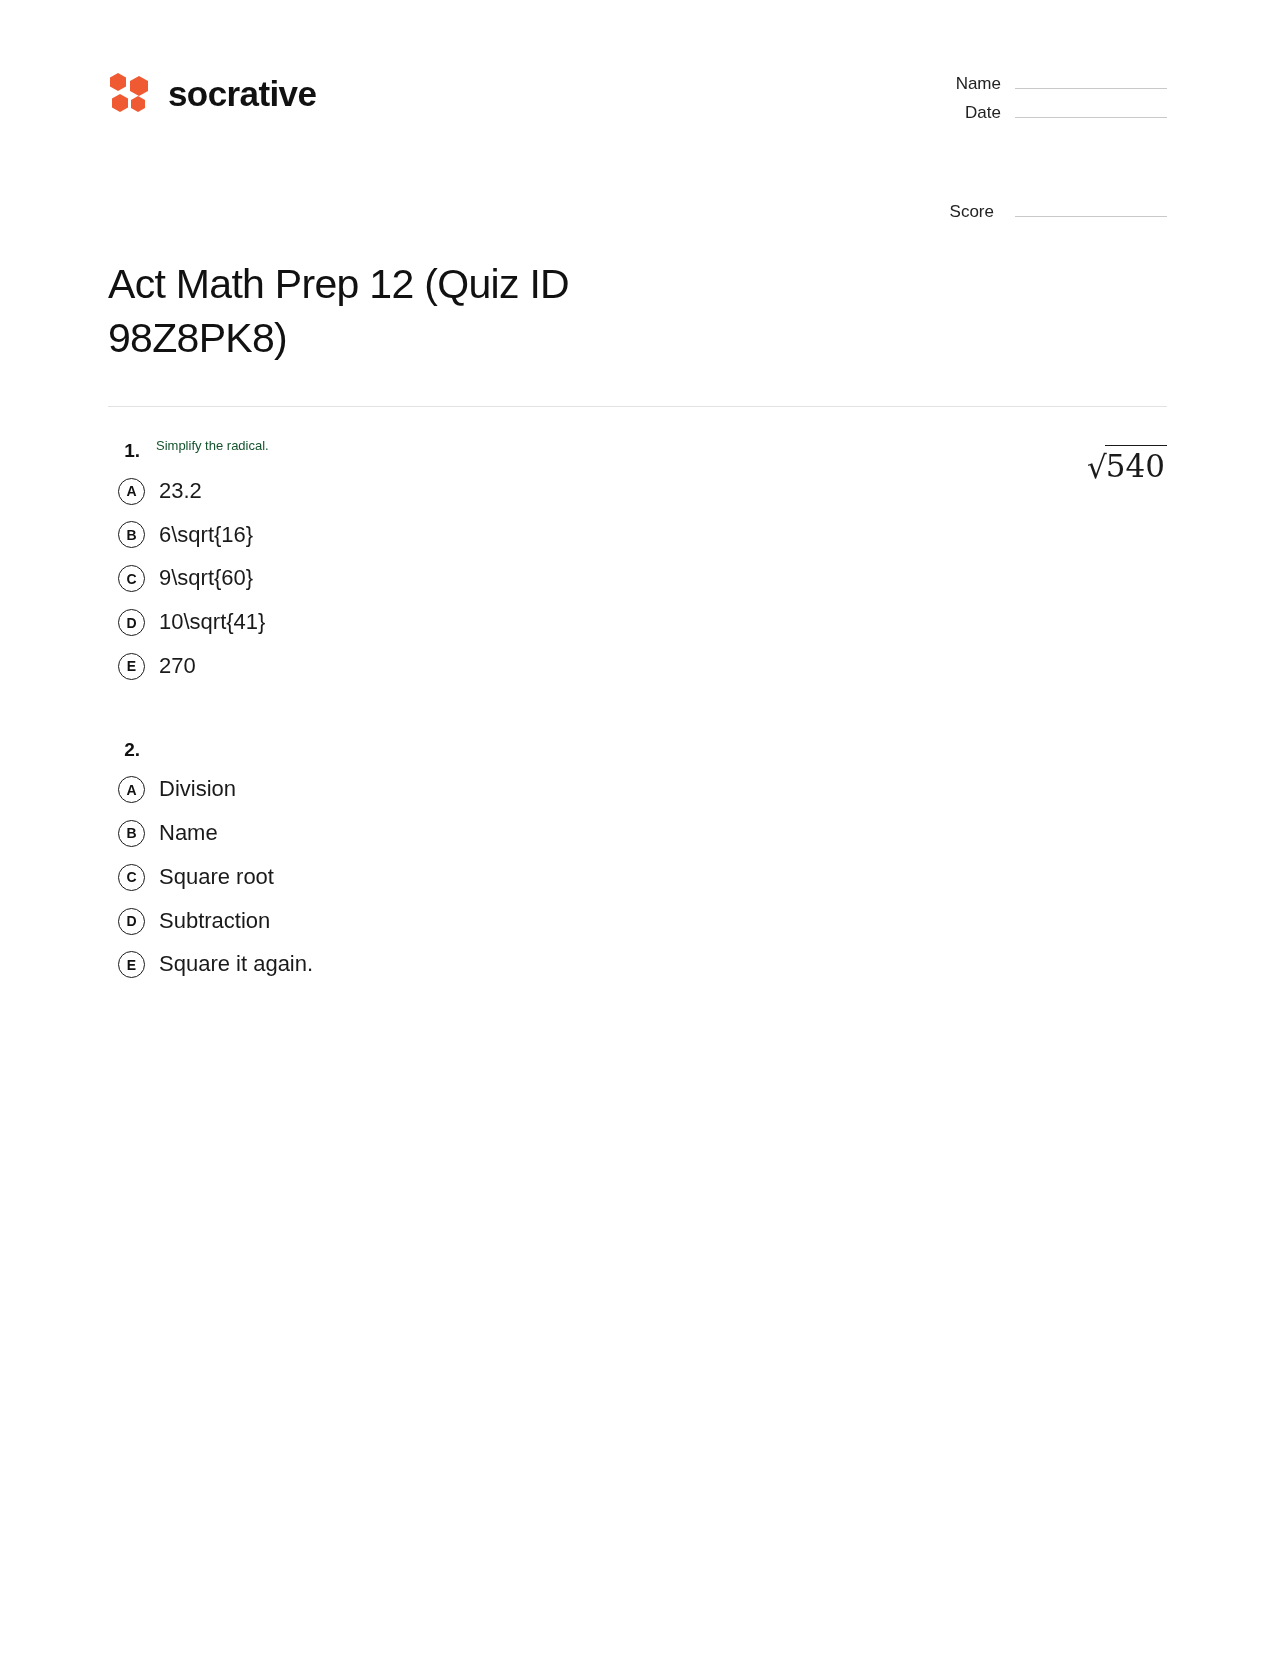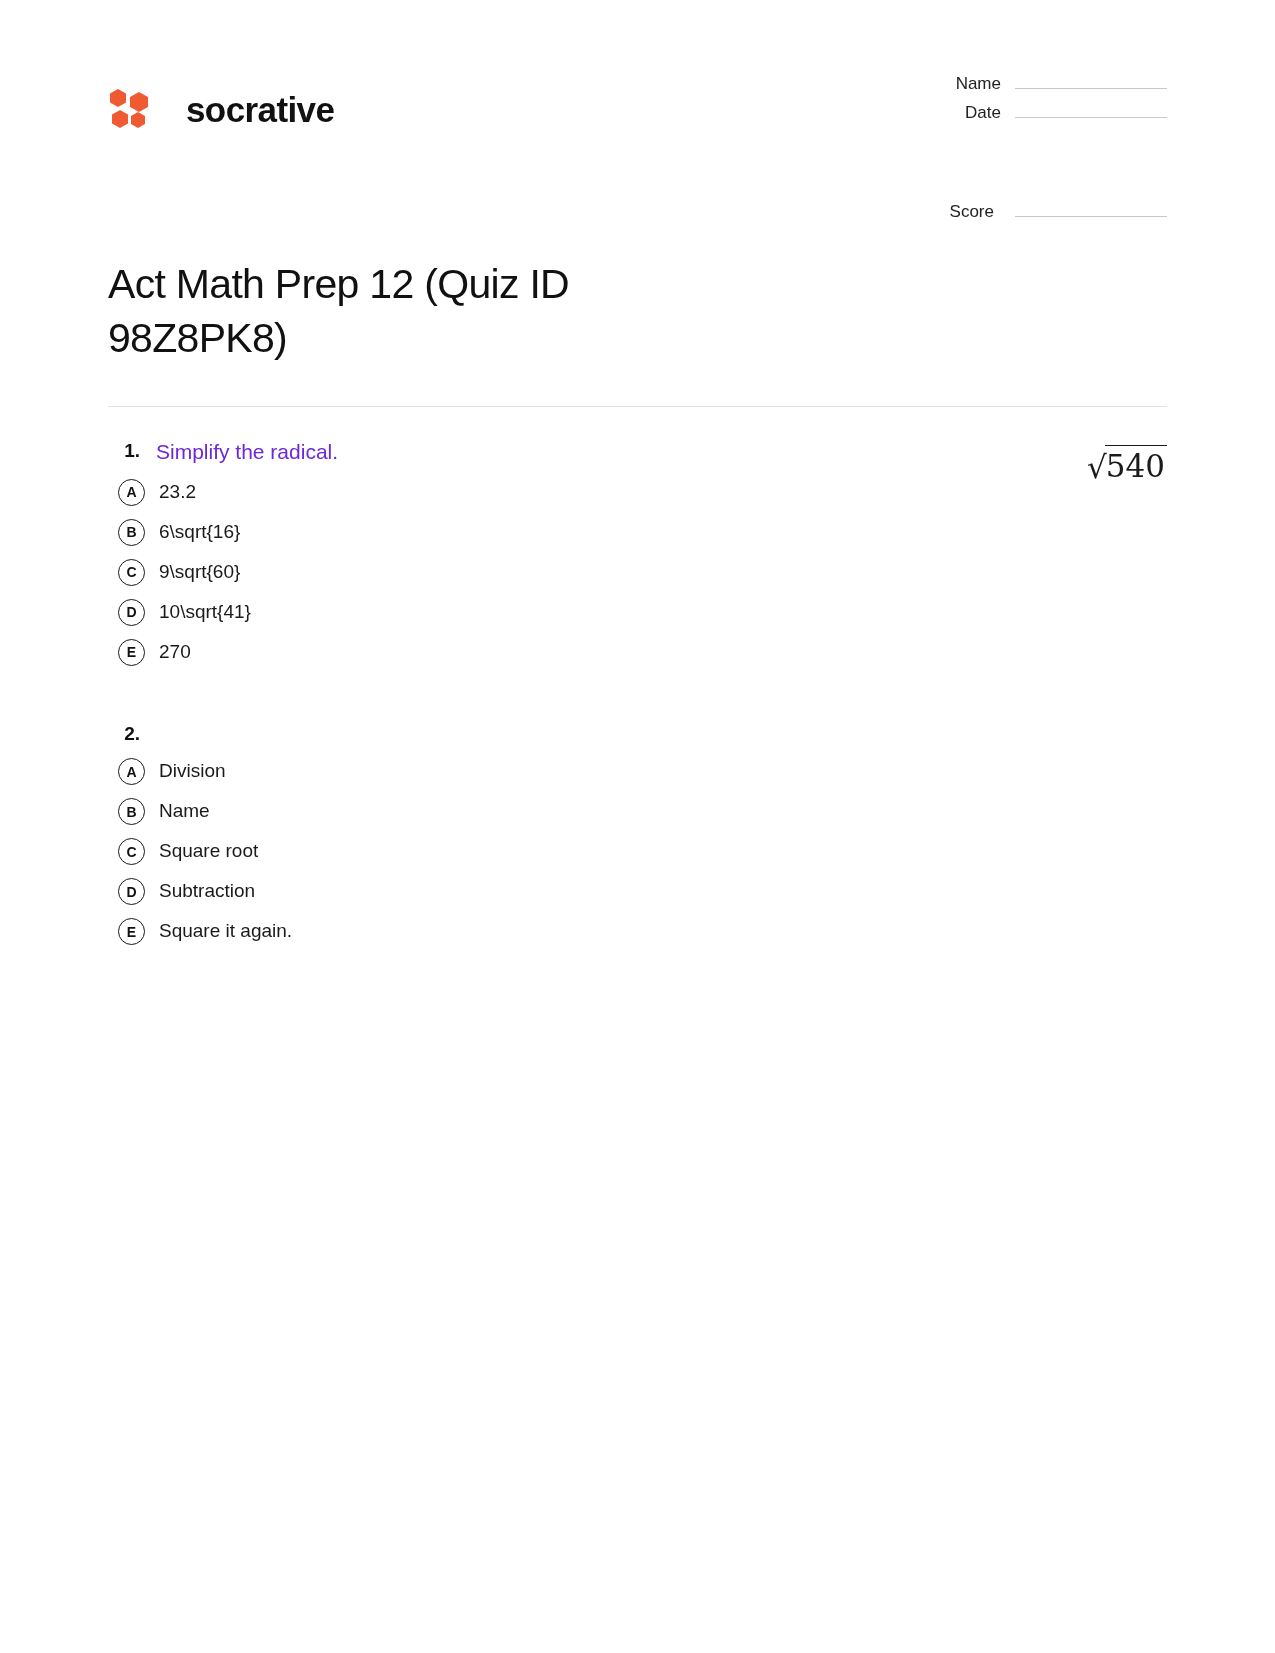--- a/index.html
+++ b/index.html
@@ -25,22 +25,22 @@
     position: relative;
     padding: 58px 108px 0 108px;
     display: flex;
     justify-content: space-between;
     align-items: flex-start;
   }
 
   .brand {
     display: flex;
     align-items: center;
-    gap: 32px;
-    margin-top: 28px;
+    gap: 14px;
+    margin-top: 12px;
   }
   .brand-mark { width: 46px; height: 46px; display: block; }
   .brand-name {
     font-size: 35px;
     font-weight: 700;
     letter-spacing: -0.6px;
     color: #111111;
     line-height: 1;
   }
 
@@ -109,23 +109,23 @@
     width: 48px;
     flex: none;
     text-align: right;
     padding-right: 16px;
     font-size: 19px;
     font-weight: 700;
     line-height: 1.45;
     color: #111111;
   }
   .q-text {
-    font-size: 21px;
+    font-size: 13px;
     line-height: 1.45;
-    color: #6d28d9;
+    color: #14532d;
     max-width: 830px;
   }
 
   .choices {
     margin-top: 11px;
   }
   .choice {
     display: flex;
     align-items: center;
     margin-bottom: 13px;
@@ -140,21 +140,21 @@
     align-items: center;
     justify-content: center;
     font-size: 14px;
     font-weight: 700;
     line-height: 1;
     color: #111111;
     margin-left: 10px;
     margin-right: 14px;
   }
   .choice-text {
-    font-size: 19px;
+    font-size: 22px;
     line-height: 1.4;
     color: #1a1a1a;
   }
 
   
   .q-media {
     position: absolute;
     right: 0;
     top: 14px;
     text-align: left;

